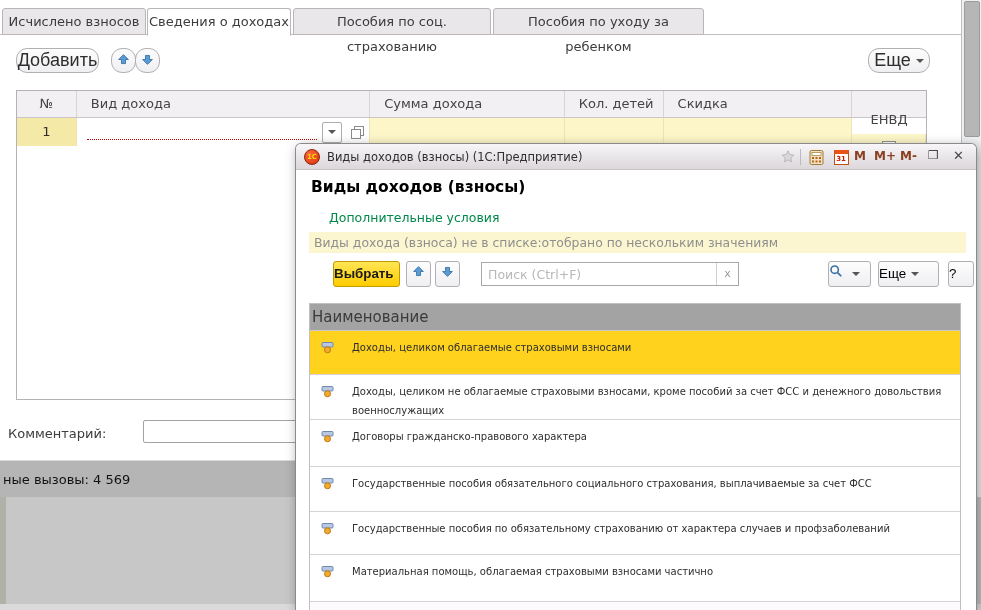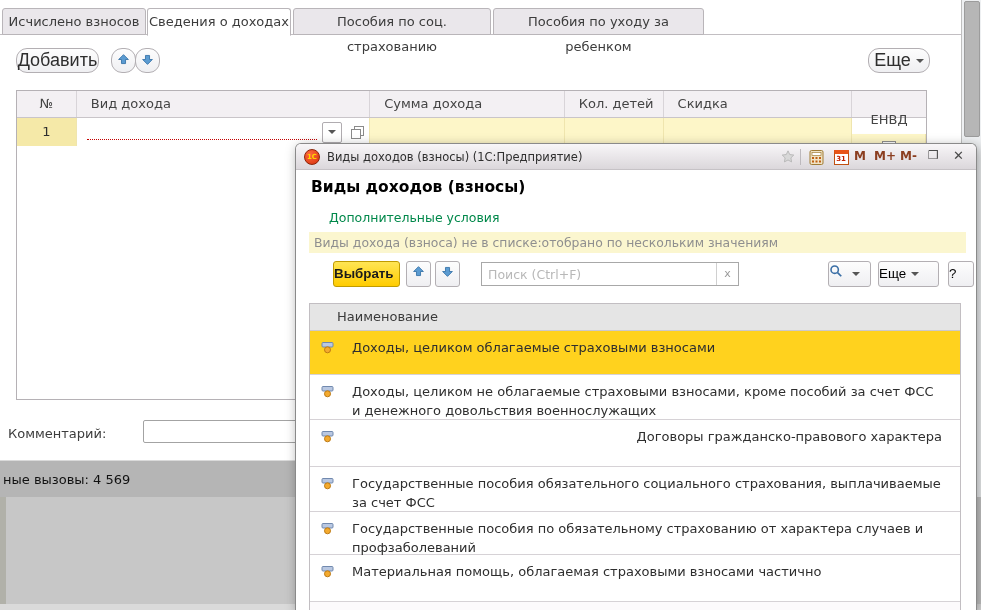--- a/index.html
+++ b/index.html
@@ -87,27 +87,27 @@
   .arrow-btn{ display:flex; align-items:center; justify-content:center; }
   .search-wrap{ position:absolute; left:185px; top:118px; width:258px; height:24px; border:1px solid #a8a8a8;
                 background:#fff; display:flex; }
   .search-wrap input{ flex:1; border:none; outline:none; font:inherit; font-size:12.5px; padding:0 6px; color:#333;}
   .search-wrap input::placeholder{ color:#b8b8b8; }
   .clear-btn{ width:22px; border-left:1px solid #d0d0d0; color:#9a9a9a; font-size:11px;
               text-align:center; line-height:22px; }
 
   .m-list{ position:absolute; left:13px; top:159px; width:652px; height:308px;
            border:1px solid #c2bec2; border-bottom:none; background:#fff; overflow:hidden; }
-  .l-header{ height:27px; background:#e5e5e5; border-bottom:1px solid #ccc8cc; line-height:26px;
-             padding-left:27px; font-size:13px; color:#3a3a3a; }
+  .l-header{ height:27px; background:#a3a3a3; border-bottom:1px solid #ccc8cc; line-height:26px;
+             padding-left:2px; font-size:15px; color:#3a3a3a; }
   .l-row{ position:relative; border-bottom:1px solid #d6d2d6; padding:7px 18px 0 42px;
-          font-size:13px; line-height:19px; color:#2e2e2e; }
+          font-size:10px; line-height:19px; color:#2e2e2e; }
   .l-row .item-icon{ position:absolute; left:11px; top:9px; }
   .l-row.selected{ background:#ffd21e; }
-  .r1{ height:44px; } .r2{ height:45px; } .r3{ height:47px;text-align:right; }
+  .r1{ height:44px; } .r2{ height:45px; } .r3{ height:47px; }
   .r4{ height:45px; } .r5{ height:43px; } .r6{ height:47px; }
   .r-part{ height:9px; background:#fcfafc; border-bottom:none; }
 </style>
 </head>
 <body>
 
 <div class="screen">
 
   <div>
 

